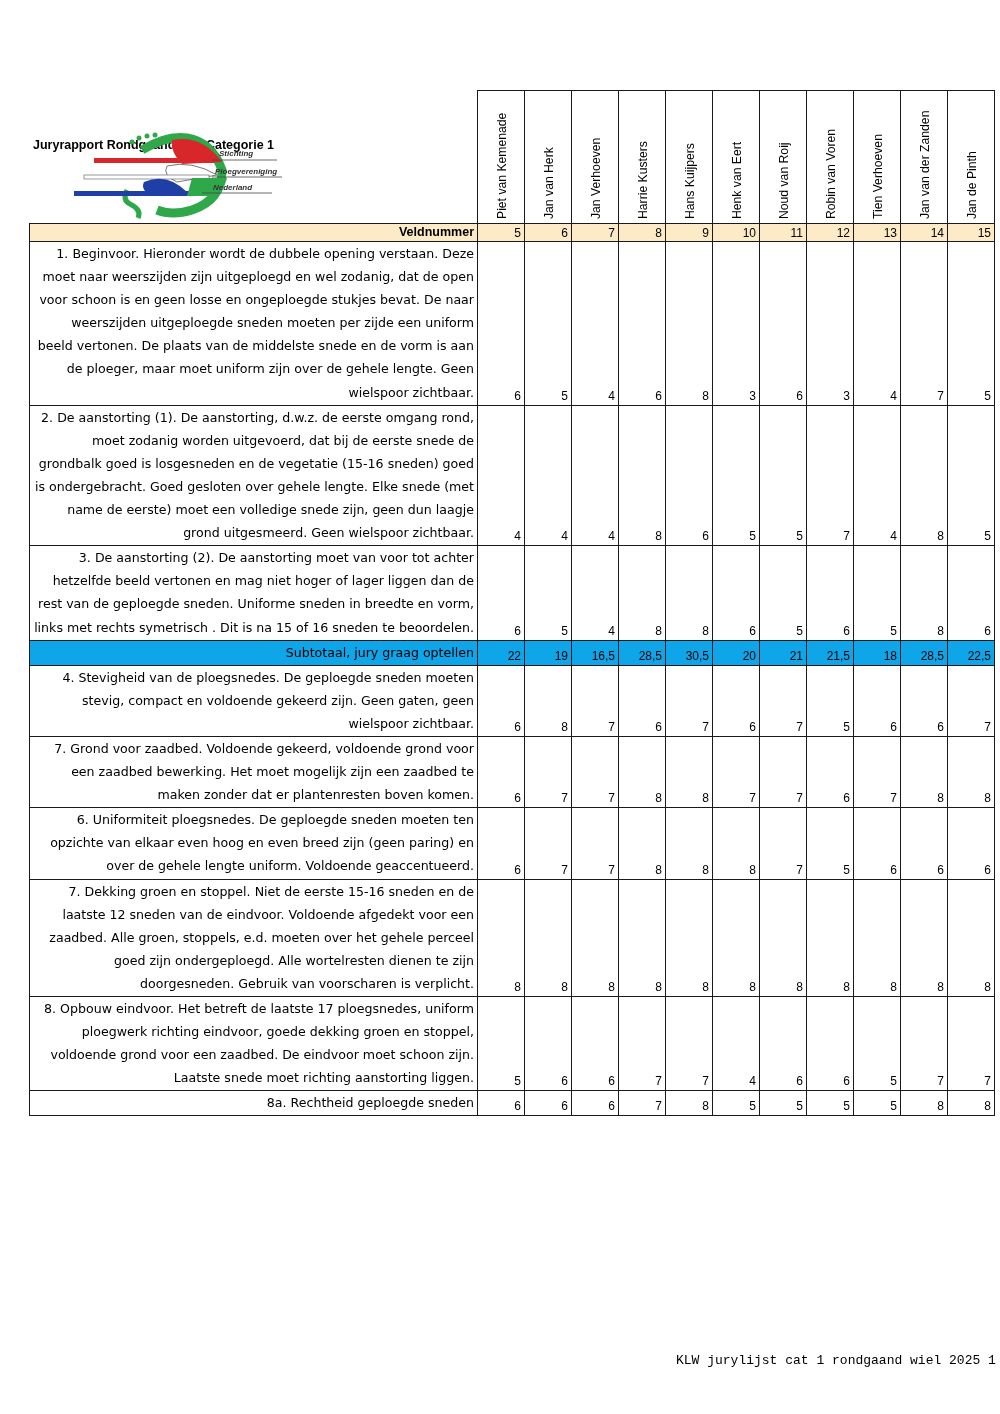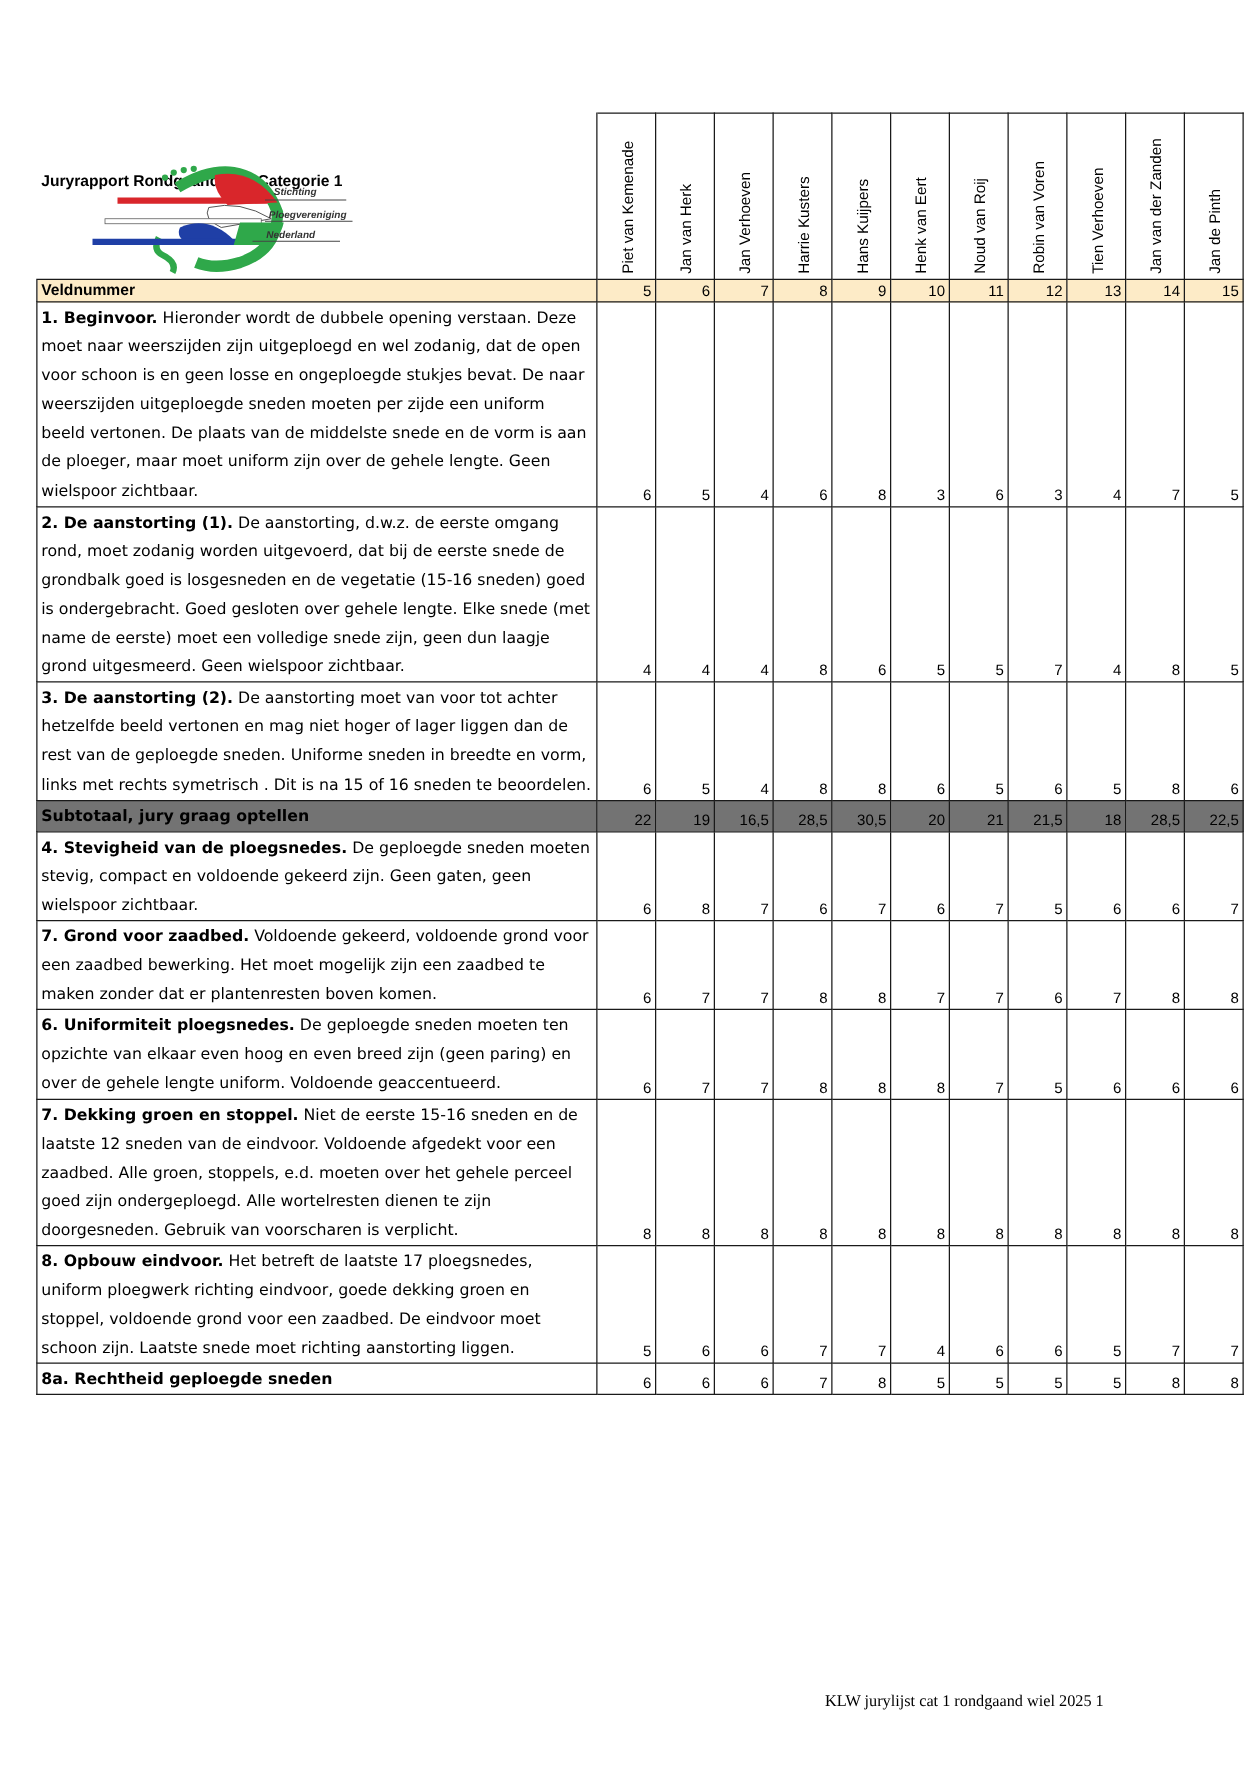--- a/index.html
+++ b/index.html
@@ -1,31 +1,31 @@
 <!DOCTYPE html>
 <html><head>
 <meta charset="utf-8">
 <style>
   html, body { margin:0; padding:0; background:#ffffff; }
   body { width:1000px; height:1414px; position:relative; overflow:hidden; font-family:"Liberation Sans", sans-serif; color:#000; }
   .title { position:absolute; left:33px; top:94px; font-size:12.5px; font-weight:bold; font-family:"Liberation Sans", sans-serif;margin-top:44px; }
   .logo { position:absolute; left:72px; top:130px; width:220px; height:90px; }
   table.grid { position:absolute; left:29px; top:90px; border-collapse:collapse; table-layout:fixed; }
   table.grid td { border:1.5px solid #1a1a1a; padding:0; vertical-align:bottom; }
-  td.label { width:441px; padding:0 3px 1px 3px !important; font-family:"DejaVu Sans", sans-serif; font-size:12.6px; line-height:23.1px; vertical-align:top !important; }
-  td.label b { font-weight:bold; }
+  td.label { width:441px; padding:0 3px 1px 3px !important; font-family:"DejaVu Sans", sans-serif; font-size:12.6px; line-height:23.1px; vertical-align:top !important;text-align:right; }
+  td.label b { font-weight:normal; }
   td.num { width:43px; text-align:right; padding:0 3px 1px 0 !important; font-size:12px; font-family:"Liberation Sans", sans-serif; line-height:15px; }
   td.hdr-empty { border:none !important; border-bottom:1.5px solid #1a1a1a !important; border-right:1.5px solid #1a1a1a !important; }
   td.name { height:132px; position:relative; vertical-align:bottom; }
   td.name span { position:absolute; left:50%; bottom:4px; transform-origin:left bottom; transform:rotate(-90deg) translateY(50%); white-space:nowrap; font-size:12.2px; font-family:"Liberation Sans", sans-serif; left:calc(50% + 1px); }
   tr.veld td { background:#fdebc7; height:16px; }
   tr.veld td.label { font-family:"Liberation Sans", sans-serif; font-weight:bold; font-size:12.5px; line-height:16px; padding:0 3px !important; }
   tr.veld td.num { line-height:14px; }
-  tr.sub td { background:#737373;margin-left:38px; }
-  .footer { position:absolute; left:660px; top:1353px; font-family:Liberation Serif, serif; font-size:13px; }
+  tr.sub td { background:#0ea5e9;margin-left:38px; }
+  .footer { position:absolute; left:676px; top:1353px; font-family:Liberation Mono, monospace; font-size:13px; }
 </style>
 </head>
 <body>
 
 <div class="title">Juryrapport Rondgaand wiel Categorie 1</div>
 
 <svg class="logo" viewBox="0 0 220 90" xmlns="http://www.w3.org/2000/svg">
 
   <path d="M70 20 Q95 5 115 8 Q140 12 150 40 Q150 70 120 80 Q100 86 85 80" fill="none" stroke="#2fa84a" stroke-width="9"></path>
   <circle cx="60" cy="12" r="2.5" fill="#2fa84a"></circle>

